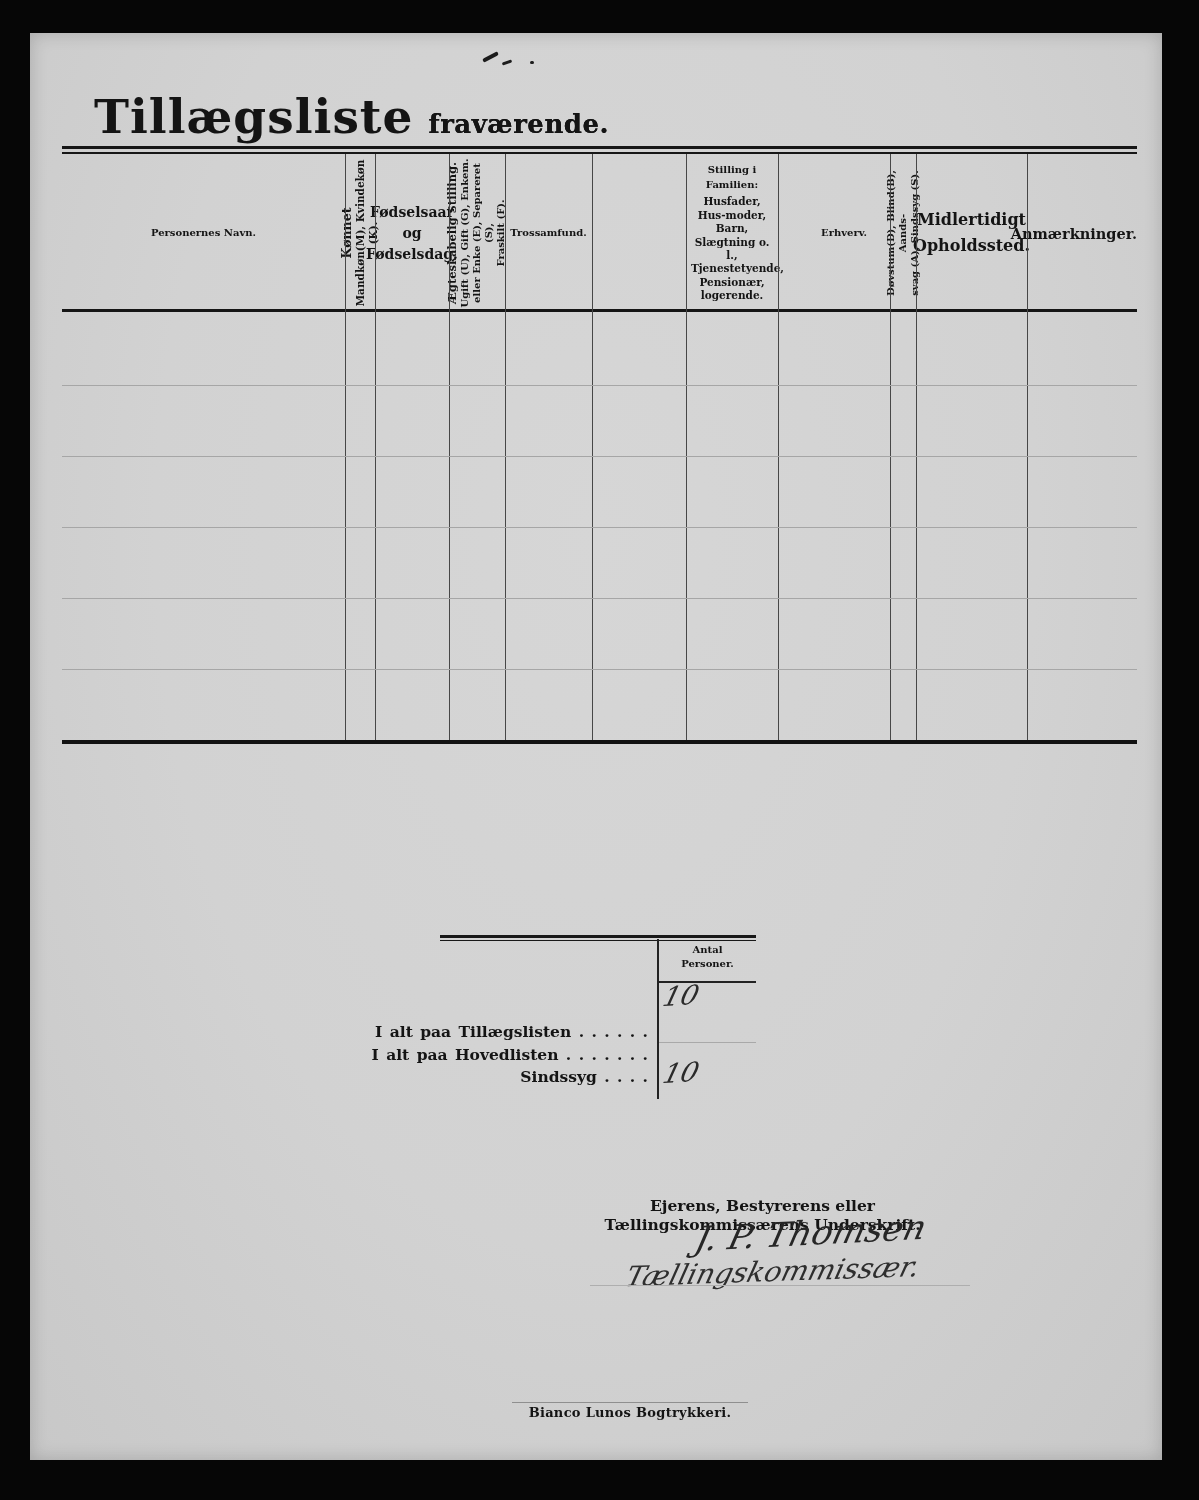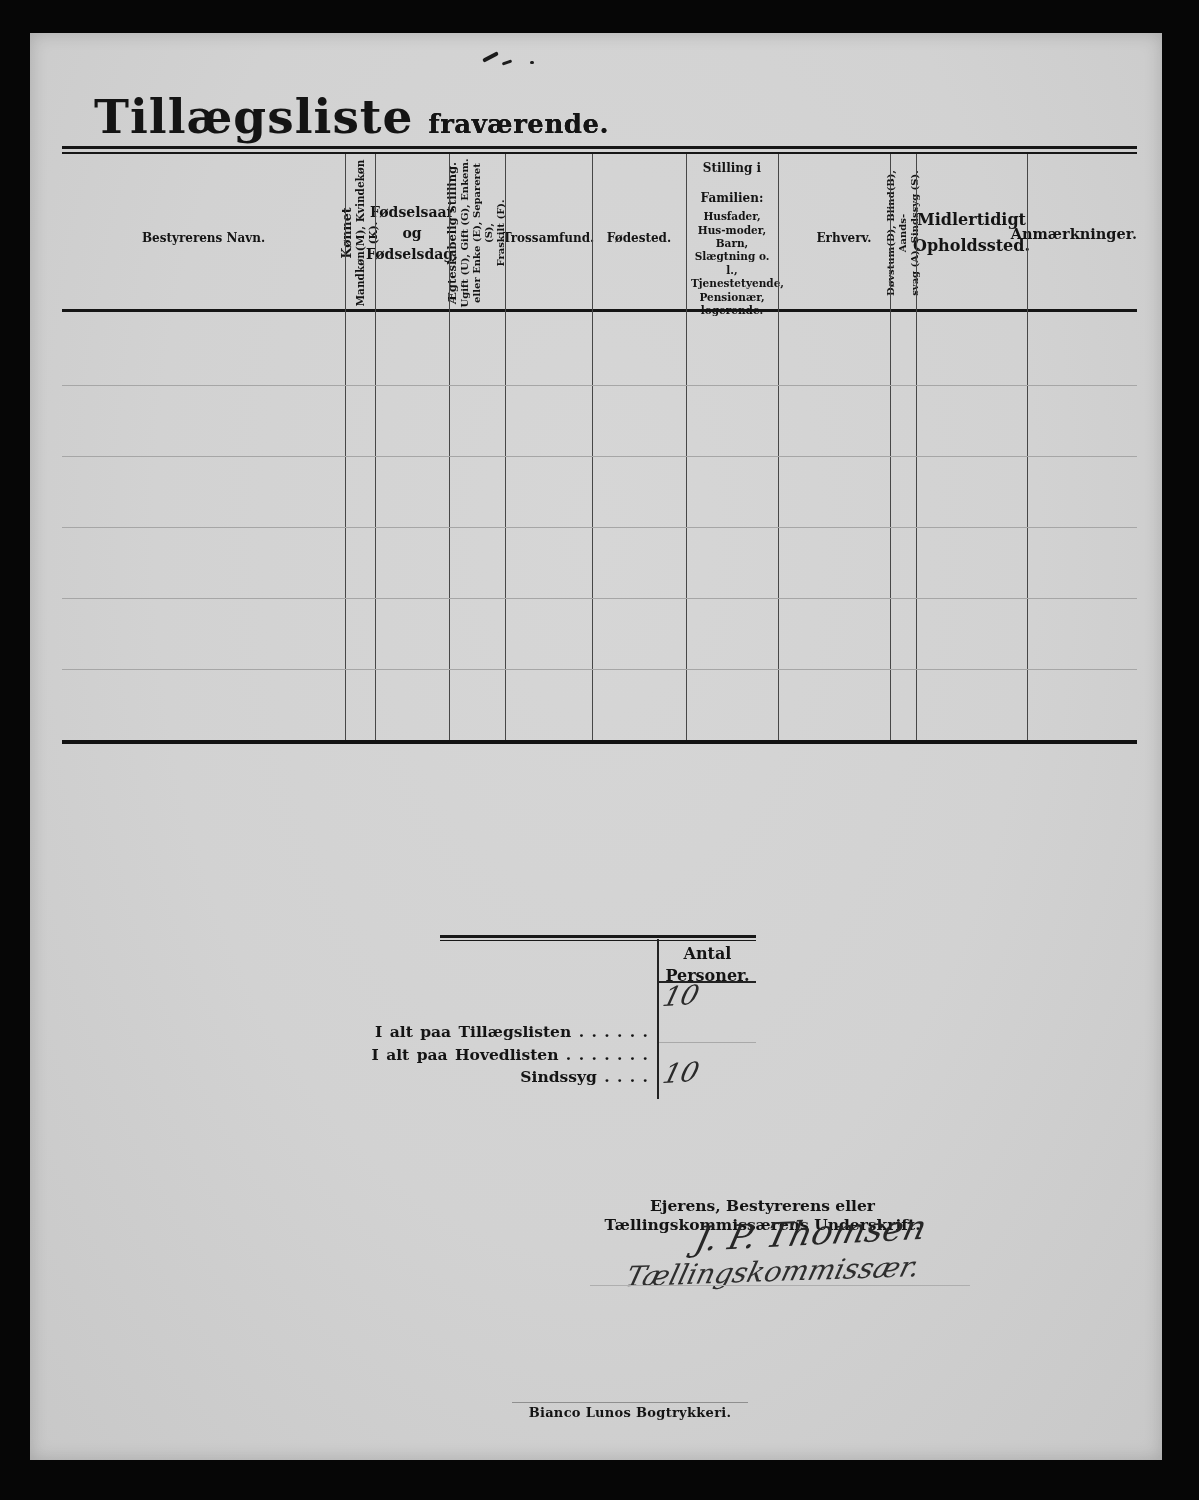--- a/index.html
+++ b/index.html
@@ -19,21 +19,21 @@
   .title-sub  { font-size:26px; font-weight:bold; letter-spacing:.5px; }
   .title-sub-b{ font-size:26px; font-weight:bold; letter-spacing:.5px; text-shadow:0 0 .6px #000; }
 
   .top-rule { position:absolute; left:32px; top:113px; width:1075px; height:8px;
               border-top:3px solid #161616; border-bottom:2px solid #161616; }
 
   
   .table { position:absolute; left:32px; top:121px; width:1075px; height:590px; }
   .thead { position:absolute; left:0; top:0; width:1075px; height:158px; border-bottom:3px solid #151515; }
   .hc { position:absolute; top:0; height:158px; display:flex; flex-direction:column; align-items:center; justify-content:center; text-align:center; font-weight:bold; }
-  .hc .l15 { font-size:12px; line-height:1.45;margin-top:12px; }
+  .hc .l15 { font-size:10px; line-height:1.45; }
   .hc .l14 { font-size:14px; line-height:1.5; }
   .hc .l16 { font-size:16px; line-height:1.6; }
   .sub-block { font-size:10.5px; line-height:1.28; font-weight:bold; width:82px; margin-top:3px; }
   .vwrap { position:relative; width:100%; height:100%; overflow:visible; }
   .vtext { position:absolute; left:50%; top:50%; width:152px;
            transform:translate(-50%,-50%) rotate(-90deg);
            display:flex; flex-direction:column; align-items:center; text-align:center; font-weight:bold; }
   .vtext .vl1 { font-size:12.5px; line-height:1.15; }
   .vtext .vl  { font-size:10.5px; line-height:1.18; }
   .vtext .vs  { font-size:10px;  line-height:1.2; }
@@ -45,21 +45,21 @@
   .trow:last-child { border-bottom:none; }
   .bottom-rule { position:absolute; left:0; top:586px; width:1075px; height:4px; background:#121212; }
 
   
   .summary-heading { position:absolute; left:280px; top:843px; width:570px; text-align:center;
                      font-size:25px; font-weight:bold; letter-spacing:.5px; }
   .summary-table { position:absolute; left:410px; top:902px; width:316px; height:170px; }
   .sum-toprule { position:absolute; left:0; top:0; width:316px; height:6px;
                  border-top:3px solid #181818; border-bottom:1px solid #181818; }
   .sum-vline { position:absolute; left:217px; top:4px; width:2px; height:160px; background:#222; }
-  .sum-colhead { position:absolute; left:219px; top:8px; width:97px; text-align:center; font-weight:bold; font-size:16px; line-height:1.35; }
+  .sum-colhead { position:absolute; left:219px; top:8px; width:97px; text-align:center; font-weight:bold; font-size:10px; line-height:1.35; }
   .sum-colhead-rule { position:absolute; left:219px; top:46px; width:97px; height:2px; background:#222; }
   .sum-faint { position:absolute; left:219px; top:107px; width:97px; height:1px; background:#a9a9a9; }
   .srow-label { position:absolute; right:108px; font-size:15.5px; font-weight:bold; white-space:nowrap; word-spacing:2px; }
   .sval { position:absolute; left:224px; font-size:27px; font-style:italic; color:#2a2a2a;
           font-family:"DejaVu Serif", serif; transform:skewX(-18deg) rotate(-4deg); }
 
   
   .sig-caption { position:absolute; left:520px; top:1163px; width:425px; text-align:center;
                  font-size:15.5px; font-weight:bold; }
   .sig-name { position:absolute; left:668px; top:1178px; width:300px; font-size:34px; font-style:italic;
@@ -86,21 +86,21 @@
     <div class="title-row">
       <span class="title-main">Tillægsliste</span>
       <span class="title-sub-b">fraværende.</span>
     </div>
     <div class="top-rule"></div>
 
     <div class="table">
       <div class="thead">
 
         <div class="hc" style="left:0; width:283px;">
-          <span class="l15">Bestyrerens Navn.</span>
+          <span class="l15">Personernes Navn.</span>
         </div>
 
         <div class="hc" style="left:283px; width:30px;">
           <div class="vwrap">
               <div class="vtext">
             <span class="vl1">Kønnet</span>
             <span class="vl">Mandkøn(M), Kvindekøn (K).</span>
           </div>
             </div>
         </div>
@@ -119,23 +119,20 @@
             <span class="vs">eller Enke (E), Separeret (S),</span>
             <span class="vs">Fraskilt (F).</span>
           </div>
             </div>
         </div>
 
         <div class="hc" style="left:443px; width:87px;">
           <span class="l15">Trossamfund.</span>
         </div>
 
-        <div class="hc" style="left:530px; width:94px;">
-          <span class="l15">Fødested.</span>
-        </div>
 
         <div class="hc" style="left:624px; width:92px;">
           <span class="l15">Stilling i</span>
           <span class="l15">Familien:</span>
           <span class="sub-block">Husfader, Hus-moder, Barn, Slægtning o. l., Tjenestetyende, Pensionær, logerende.</span>
         </div>
 
         <div class="hc" style="left:716px; width:112px;padding-left:20px;">
           <span class="l15">Erhverv.</span>
         </div>

